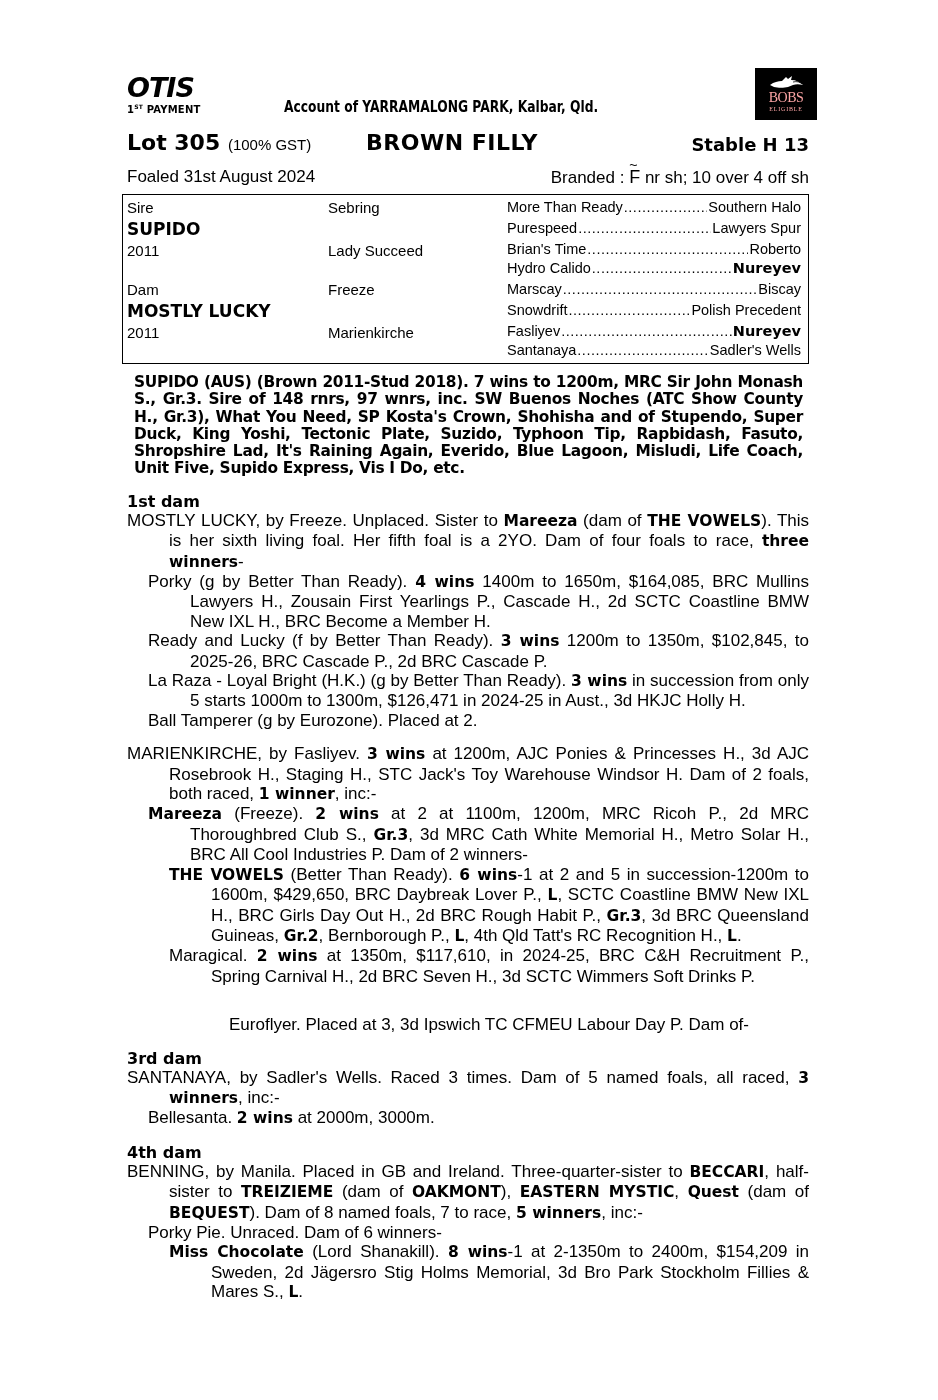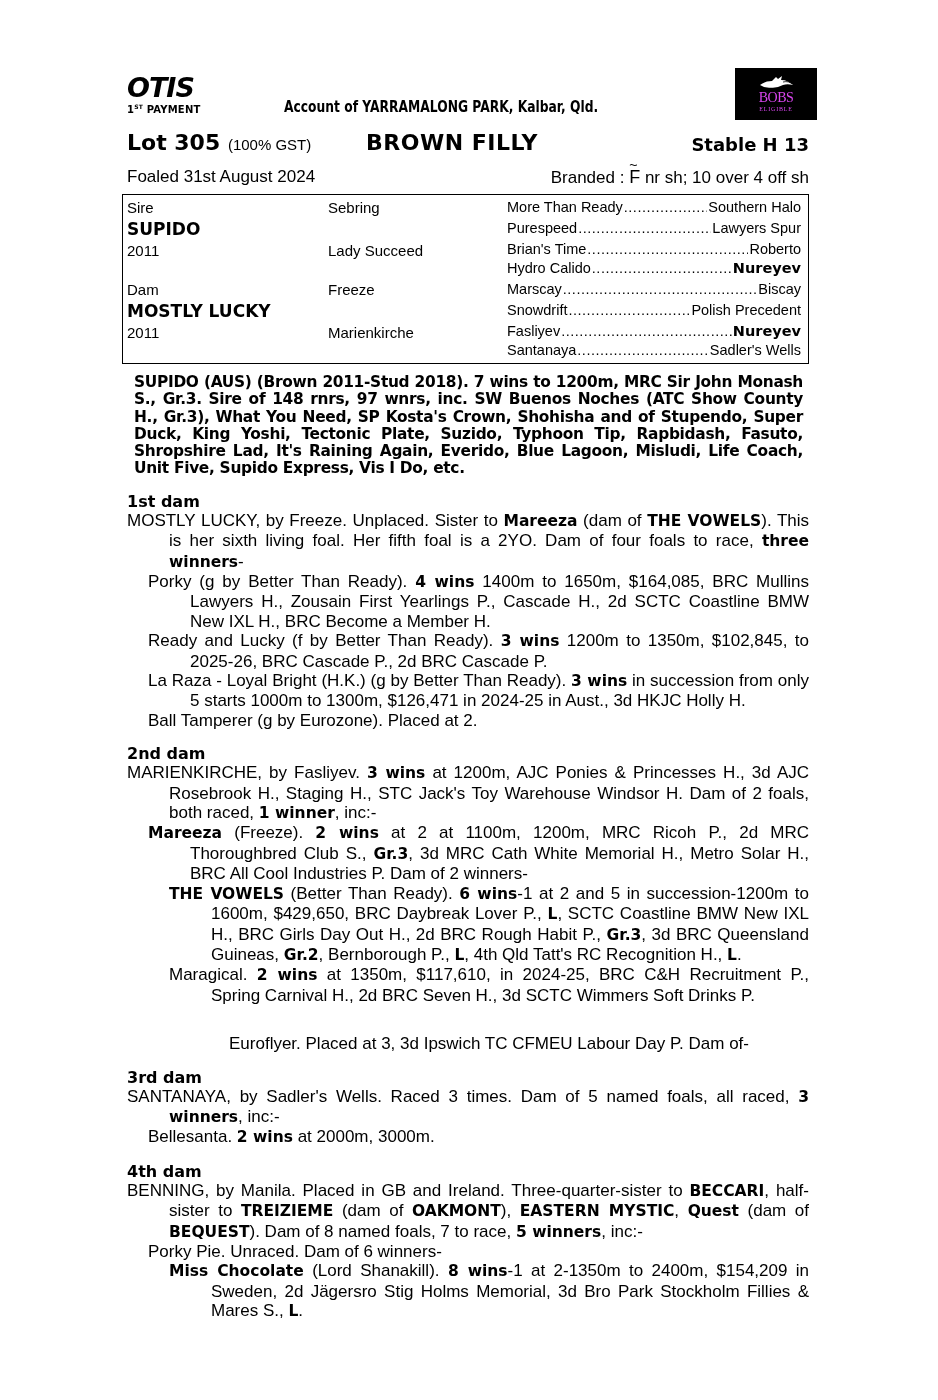--- a/index.html
+++ b/index.html
@@ -6,21 +6,21 @@
   body { width: 938px; height: 1400px; position: relative; color: #000; font-family: "Liberation Sans", sans-serif; }
   .page { position: absolute; left: 127px; top: 68px; width: 682px; }
 
   
   .hdr-top { position: relative; height: 52px; }
   .otis { position: absolute; left: 0; top: 6px; width: 90px; }
   .otis-word { font-family: "DejaVu Sans", sans-serif; font-weight: 900; font-style: italic; font-size: 27px; letter-spacing: -1px; line-height: 27px; }
   .otis-sub { font-family: "DejaVu Sans", sans-serif; font-weight: 700; font-size: 10px; line-height: 12px; letter-spacing: 0.2px; }
   .otis-sub sup { font-size: 6px; }
   .account { position: absolute; left: 157px; top: 30px; font-family: "DejaVu Sans", sans-serif; font-weight: 700; font-size: 15px; transform: scaleX(0.82); transform-origin: left; white-space: nowrap; }
-  .bobs { position: absolute; right: -8px; top: 0px; width: 82px; height: 52px; background: #000; color: #d946ef; text-align: center; }
+  .bobs { position: absolute; right: -8px; top: 0px; width: 62px; height: 52px; background: #000; color: #fca5a5; text-align: center; }
   .bobs-horse { display: block; margin: 5px auto 0; width: 40px; height: 18px; }
   .bobs-word { font-family: "Liberation Serif", serif; font-size: 14px; line-height: 14px; letter-spacing: -0.5px; }
   .bobs-sub { font-family: "Liberation Serif", serif; font-size: 6px; letter-spacing: 0.8px; line-height: 9px; }
 
   .lotline { position: relative; height: 28px; margin-top: 10px; }
   .lot { position: absolute; left: 0; top: 0; font-family: "DejaVu Sans", sans-serif; font-weight: 700; font-size: 22px; }
   .gst { font-weight: 400; font-size: 15px; font-family: "Liberation Sans", sans-serif; }
   .sex { position: absolute; left: 239px; top: 0; font-family: "DejaVu Sans", sans-serif; font-weight: 700; font-size: 22px; letter-spacing: 0.5px; }
   .stable { position: absolute; right: 0; top: 4px; font-family: "DejaVu Sans", sans-serif; font-weight: 700; font-size: 18px; }
 
@@ -149,21 +149,20 @@
   <div class="sec">
     <h3>1st dam</h3>
     <p class="p l0"><span>MOSTLY LUCKY, by Freeze. Unplaced. Sister to </span><b>Mareeza</b><span> (dam of </span><b>THE VOWELS</b><span>). This is her sixth living foal. Her fifth foal is a 2YO. Dam of four foals to race, </span><b>three winners</b><span>-</span></p>
     <p class="p l1"><span>Porky (g by Better Than Ready). </span><b>4 wins</b><span> 1400m to 1650m, $164,085, BRC Mullins Lawyers H., Zousain First Yearlings P., Cascade H., 2d SCTC Coastline BMW New IXL H., BRC Become a Member H.</span></p>
     <p class="p l1"><span>Ready and Lucky (f by Better Than Ready). </span><b>3 wins</b><span> 1200m to 1350m, $102,845, to 2025-26, BRC Cascade P., 2d BRC Cascade P.</span></p>
     <p class="p l1"><span>La Raza - Loyal Bright (H.K.) (g by Better Than Ready). </span><b>3 wins</b><span> in succession from only 5 starts 1000m to 1300m, $126,471 in 2024-25 in Aust., 3d HKJC Holly H.</span></p>
     <p class="p l1"><span>Ball Tamperer (g by Eurozone). Placed at 2.</span></p>
   </div>
 
   <div class="sec">
-    <h3>2nd dam</h3>
     <p class="p l0"><span>MARIENKIRCHE, by Fasliyev. </span><b>3 wins</b><span> at 1200m, AJC Ponies &amp; Princesses H., 3d AJC Rosebrook H., Staging H., STC Jack's Toy Warehouse Windsor H. Dam of 2 foals, both raced, </span><b>1 winner</b><span>, inc:-</span></p>
     <p class="p l1"><b>Mareeza</b><span> (Freeze). </span><b>2 wins</b><span> at 2 at 1100m, 1200m, MRC Ricoh P., 2d MRC Thoroughbred Club S., </span><b>Gr.3</b><span>, 3d MRC Cath White Memorial H., Metro Solar H., BRC All Cool Industries P. Dam of 2 winners-</span></p>
     <p class="p l2"><b>THE VOWELS</b><span> (Better Than Ready). </span><b>6 wins</b><span>-1 at 2 and 5 in succession-1200m to 1600m, $429,650, BRC Daybreak Lover P., </span><b>L</b><span>, SCTC Coastline BMW New IXL H., BRC Girls Day Out H., 2d BRC Rough Habit P., </span><b>Gr.3</b><span>, 3d BRC Queensland Guineas, </span><b>Gr.2</b><span>, Bernborough P., </span><b>L</b><span>, 4th Qld Tatt's RC Recognition H., </span><b>L</b><span>.</span></p>
     <p class="p l2"><span>Maragical. </span><b>2 wins</b><span> at 1350m, $117,610, in 2024-25, BRC C&amp;H Recruitment P., Spring Carnival H., 2d BRC Seven H., 3d SCTC Wimmers Soft Drinks P.</span></p>
     <p class="p l2" style="text-align:center;margin-top:29px;"><span>Euroflyer. Placed at 3, 3d Ipswich TC CFMEU Labour Day P. Dam of-</span></p>
   </div>
 
   <div class="sec">
     <h3>3rd dam</h3>
     <p class="p l0"><span>SANTANAYA, by Sadler's Wells. Raced 3 times. Dam of 5 named foals, all raced, </span><b>3 winners</b><span>, inc:-</span></p>

